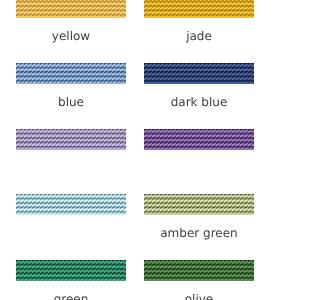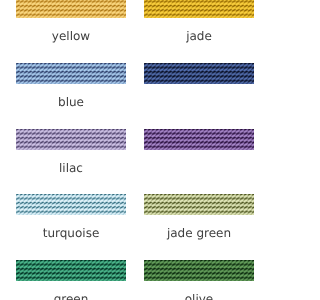--- a/index.html
+++ b/index.html
@@ -109,20 +109,21 @@
             <rect x="-4.8" y="0.40000000000000013" width="5.6" height="3.6" rx="1.8" fill="url(#cg3)" transform="rotate(-26 -2 2.2)"></rect>
             <rect x="-0.7999999999999998" y="0.40000000000000013" width="5.6" height="3.6" rx="1.8" fill="url(#cg3)" transform="rotate(-26 2 2.2)"></rect>
             <rect x="3.2" y="0.40000000000000013" width="5.6" height="3.6" rx="1.8" fill="url(#cg3)" transform="rotate(-26 6 2.2)"></rect>
             <rect x="-4.8" y="4.800000000000001" width="5.6" height="3.6" rx="1.8" fill="url(#cg3)" transform="rotate(-26 -2 6.6000000000000005)"></rect>
             <rect x="-0.7999999999999998" y="4.800000000000001" width="5.6" height="3.6" rx="1.8" fill="url(#cg3)" transform="rotate(-26 2 6.6000000000000005)"></rect>
             <rect x="3.2" y="4.800000000000001" width="5.6" height="3.6" rx="1.8" fill="url(#cg3)" transform="rotate(-26 6 6.6000000000000005)"></rect>
           </pattern>
         </defs>
         <rect width="110" height="21" fill="url(#cp3)"></rect>
       </svg></div>
+    <div class="label" style="left: 144px; top: 94.8px; width: 110px;">dark blue</div>
     <div class="swatch" style="left: 16px; top: 128.5px; width: 110px; height: 21px;"><svg width="110" height="21" viewBox="0 0 110 21">
         <defs>
           <linearGradient id="cg4" x1="0" y1="0" x2="0" y2="1">
             <stop offset="0%" stop-color="#453960"></stop>
             <stop offset="18%" stop-color="#9a8cb8"></stop>
             <stop offset="42%" stop-color="#d0c5e6"></stop>
             <stop offset="60%" stop-color="#d0c5e6"></stop>
             <stop offset="84%" stop-color="#9a8cb8"></stop>
             <stop offset="100%" stop-color="#453960"></stop>
           </linearGradient>
@@ -134,21 +135,20 @@
             <rect x="-4.8" y="0.40000000000000013" width="5.6" height="3.6" rx="1.8" fill="url(#cg4)" transform="rotate(-26 -2 2.2)"></rect>
             <rect x="-0.7999999999999998" y="0.40000000000000013" width="5.6" height="3.6" rx="1.8" fill="url(#cg4)" transform="rotate(-26 2 2.2)"></rect>
             <rect x="3.2" y="0.40000000000000013" width="5.6" height="3.6" rx="1.8" fill="url(#cg4)" transform="rotate(-26 6 2.2)"></rect>
             <rect x="-4.8" y="4.800000000000001" width="5.6" height="3.6" rx="1.8" fill="url(#cg4)" transform="rotate(-26 -2 6.6000000000000005)"></rect>
             <rect x="-0.7999999999999998" y="4.800000000000001" width="5.6" height="3.6" rx="1.8" fill="url(#cg4)" transform="rotate(-26 2 6.6000000000000005)"></rect>
             <rect x="3.2" y="4.800000000000001" width="5.6" height="3.6" rx="1.8" fill="url(#cg4)" transform="rotate(-26 6 6.6000000000000005)"></rect>
           </pattern>
         </defs>
         <rect width="110" height="21" fill="url(#cp4)"></rect>
       </svg></div>
-    <div class="label" style="left: 16px; top: 160.5px; width: 110px;">lilac</div>
     <div class="swatch" style="left: 144px; top: 128.5px; width: 110px; height: 21px;"><svg width="110" height="21" viewBox="0 0 110 21">
         <defs>
           <linearGradient id="cg5" x1="0" y1="0" x2="0" y2="1">
             <stop offset="0%" stop-color="#230e35"></stop>
             <stop offset="18%" stop-color="#684288"></stop>
             <stop offset="42%" stop-color="#a98cca"></stop>
             <stop offset="60%" stop-color="#a98cca"></stop>
             <stop offset="84%" stop-color="#684288"></stop>
             <stop offset="100%" stop-color="#230e35"></stop>
           </linearGradient>
@@ -185,21 +185,20 @@
             <rect x="-4.8" y="0.40000000000000013" width="5.6" height="3.6" rx="1.8" fill="url(#cg6)" transform="rotate(-26 -2 2.2)"></rect>
             <rect x="-0.7999999999999998" y="0.40000000000000013" width="5.6" height="3.6" rx="1.8" fill="url(#cg6)" transform="rotate(-26 2 2.2)"></rect>
             <rect x="3.2" y="0.40000000000000013" width="5.6" height="3.6" rx="1.8" fill="url(#cg6)" transform="rotate(-26 6 2.2)"></rect>
             <rect x="-4.8" y="4.800000000000001" width="5.6" height="3.6" rx="1.8" fill="url(#cg6)" transform="rotate(-26 -2 6.6000000000000005)"></rect>
             <rect x="-0.7999999999999998" y="4.800000000000001" width="5.6" height="3.6" rx="1.8" fill="url(#cg6)" transform="rotate(-26 2 6.6000000000000005)"></rect>
             <rect x="3.2" y="4.800000000000001" width="5.6" height="3.6" rx="1.8" fill="url(#cg6)" transform="rotate(-26 6 6.6000000000000005)"></rect>
           </pattern>
         </defs>
         <rect width="110" height="21" fill="url(#cp6)"></rect>
       </svg></div>
-    <div class="label" style="left: 16px; top: 226.3px; width: 110px;">turquoise</div>
     <div class="swatch" style="left: 144px; top: 194.3px; width: 110px; height: 21px;"><svg width="110" height="21" viewBox="0 0 110 21">
         <defs>
           <linearGradient id="cg7" x1="0" y1="0" x2="0" y2="1">
             <stop offset="0%" stop-color="#454d18"></stop>
             <stop offset="18%" stop-color="#a9b17e"></stop>
             <stop offset="42%" stop-color="#e3e9bb"></stop>
             <stop offset="60%" stop-color="#e3e9bb"></stop>
             <stop offset="84%" stop-color="#a9b17e"></stop>
             <stop offset="100%" stop-color="#454d18"></stop>
           </linearGradient>
@@ -211,21 +210,21 @@
             <rect x="-4.8" y="0.40000000000000013" width="5.6" height="3.6" rx="1.8" fill="url(#cg7)" transform="rotate(-26 -2 2.2)"></rect>
             <rect x="-0.7999999999999998" y="0.40000000000000013" width="5.6" height="3.6" rx="1.8" fill="url(#cg7)" transform="rotate(-26 2 2.2)"></rect>
             <rect x="3.2" y="0.40000000000000013" width="5.6" height="3.6" rx="1.8" fill="url(#cg7)" transform="rotate(-26 6 2.2)"></rect>
             <rect x="-4.8" y="4.800000000000001" width="5.6" height="3.6" rx="1.8" fill="url(#cg7)" transform="rotate(-26 -2 6.6000000000000005)"></rect>
             <rect x="-0.7999999999999998" y="4.800000000000001" width="5.6" height="3.6" rx="1.8" fill="url(#cg7)" transform="rotate(-26 2 6.6000000000000005)"></rect>
             <rect x="3.2" y="4.800000000000001" width="5.6" height="3.6" rx="1.8" fill="url(#cg7)" transform="rotate(-26 6 6.6000000000000005)"></rect>
           </pattern>
         </defs>
         <rect width="110" height="21" fill="url(#cp7)"></rect>
       </svg></div>
-    <div class="label" style="left: 144px; top: 226.3px; width: 110px;">jade green</div>
+    <div class="label" style="left: 144px; top: 226.3px; width: 110px;">amber green</div>
     <div class="swatch" style="left: 16px; top: 260px; width: 110px; height: 21px;"><svg width="110" height="21" viewBox="0 0 110 21">
         <defs>
           <linearGradient id="cg8" x1="0" y1="0" x2="0" y2="1">
             <stop offset="0%" stop-color="#00281a"></stop>
             <stop offset="18%" stop-color="#1f785c"></stop>
             <stop offset="42%" stop-color="#52bc8f"></stop>
             <stop offset="60%" stop-color="#52bc8f"></stop>
             <stop offset="84%" stop-color="#1f785c"></stop>
             <stop offset="100%" stop-color="#00281a"></stop>
           </linearGradient>

